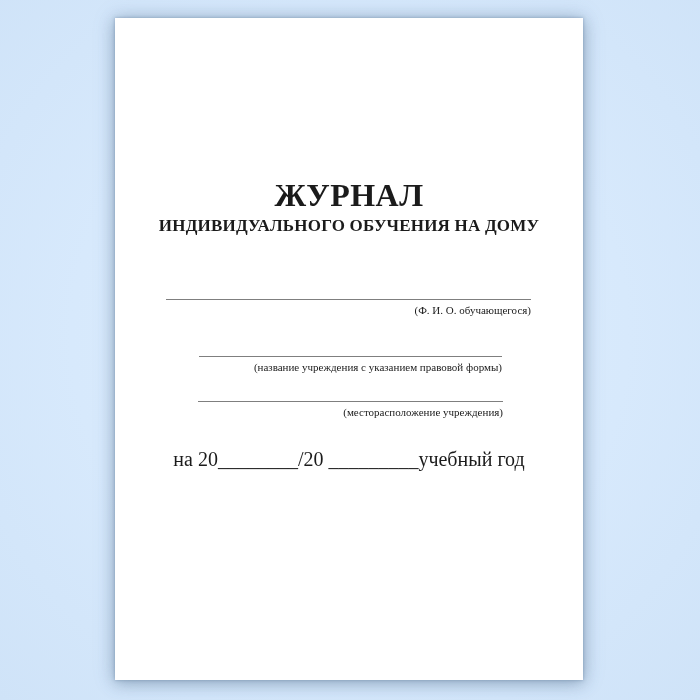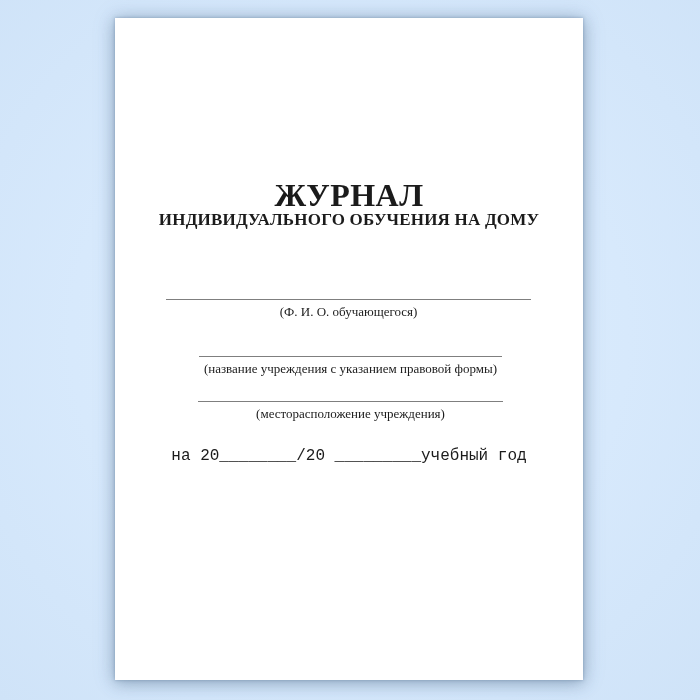--- a/index.html
+++ b/index.html
@@ -44,54 +44,54 @@
     width: 100%;
     text-align: center;
   }
   .doc-title {
     font-size: 32px;
     font-weight: bold;
     line-height: 1;
     letter-spacing: 0.5px;
   }
   .doc-subtitle {
+    margin-top: 6px;
     font-size: 17px;
     font-weight: bold;
     line-height: 1;
     letter-spacing: 0.2px;
   }
 
   .field { position: absolute; }
   .field-student-name     { top: 281px; left: 51px; width: 365px; }
   .field-institution-name { top: 338px; left: 84px; width: 303px; }
   .field-institution-loc  { top: 383px; left: 83px; width: 305px; }
 
   .blank-line {
     height: 0;
     border-bottom: 1.3px solid var(--color-line, #7f7f7f);
   }
   .caption {
     margin-top: 4px;
-    text-align: center;
-    font-size: 13px;
+    text-align: right;
+    font-size: 11px;
     line-height: 1.2;
     color: var(--color-text, #1b1b1b);
     white-space: nowrap;
   }
 
   .year-line {
     position: absolute;
     top: 428px;
     left: 0;
     width: 100%;
     text-align: center;
-    font-size: 16px;
+    font-size: 20px;
     line-height: 1.3;
     color: var(--color-text, #1b1b1b);
-    font-family: Liberation Mono, monospace;
   }
 </style>
 </head>
 <body>
 
 <div class="scene">
   <div class="paper">
 
     <div class="title-wrap">
       <div class="doc-title">ЖУРНАЛ</div>

